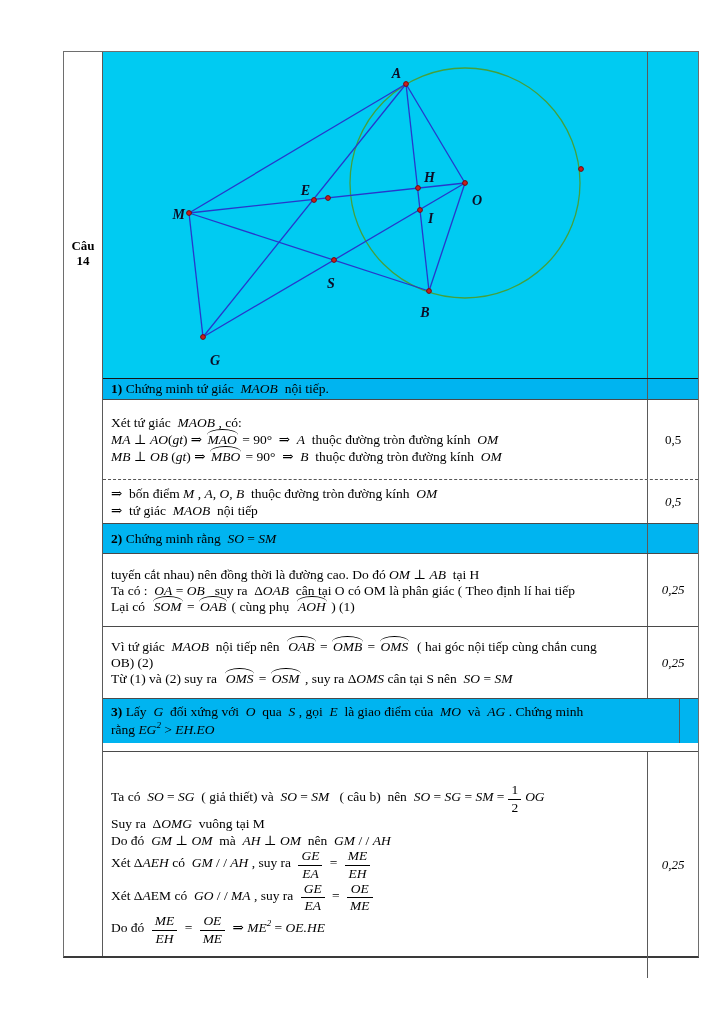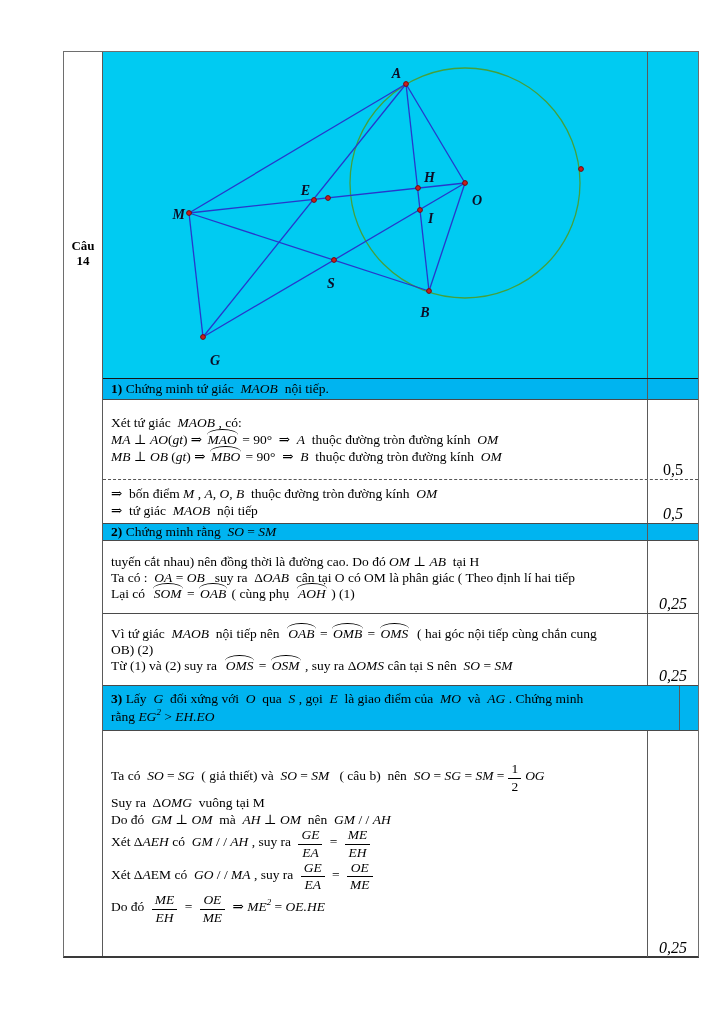--- a/index.html
+++ b/index.html
@@ -21,33 +21,33 @@
   .figure-row{height:326px;flex:none;display:flex;}
   .figure-cell{width:544px;flex:none;position:relative;overflow:hidden;}
   .figure-score{flex:1;border-left:1px solid #5a5a5a;}
   .rows{flex:1;display:flex;flex-direction:column;min-width:0;}
   .row{display:flex;box-sizing:border-box;border-top:1px solid #4a4a4a;overflow:hidden;}
   .row:first-child{border-top:1.6px solid #161616;}
   .row.dashed-top{border-top:1px dashed #555;}
   .rows .row:nth-child(1){height:21px;}
   .rows .row:nth-child(2){height:80px;}
   .rows .row:nth-child(3){height:44px;}
-  .rows .row:nth-child(4){height:17px;}
+  .rows .row:nth-child(4){height:30px;}
   .rows .row:nth-child(5){height:73px;}
   .rows .row:nth-child(6){height:72px;}
   .rows .row:nth-child(7){height:45px;gap:32px;}
-  .rows .row:nth-child(8){height:227px;}
+  .rows .row:nth-child(8){height:227px;margin-top:8px;}
   .cell-c{
     width:544px;flex:none;box-sizing:border-box;padding:0 4px 0 8px;
     display:flex;flex-direction:column;justify-content:center;
     font-size:13.5px;
   }
   .cell-s{
-    flex:1;border-left:1px solid #5a5a5a;display:flex;align-items:flex-end;justify-content:center;
-    font-size:16px;
+    flex:1;border-left:1px solid #5a5a5a;display:flex;align-items:center;justify-content:center;
+    font-size:13px;
   }
   .line{white-space:pre;}
   .seg-b{font-weight:bold;}
   .seg-m{font-style:italic;}
   .hat{font-style:italic;position:relative;display:inline-block;padding:0 2px;}
   .hat::before{
     content:"";position:absolute;left:1px;right:1px;top:-3px;height:5px;
     border-top:1.4px solid #000;border-radius:50% 50% 0 0 / 100% 100% 0 0;
   }
   .sup{font-style:italic;font-size:9px;vertical-align:6px;}

